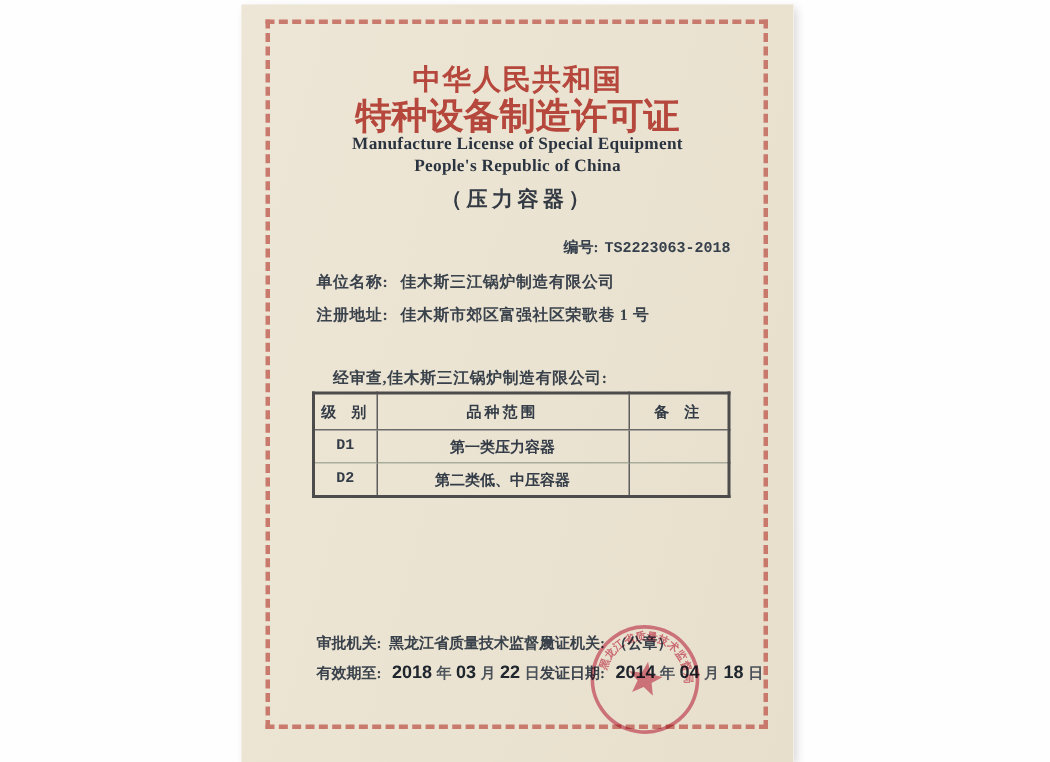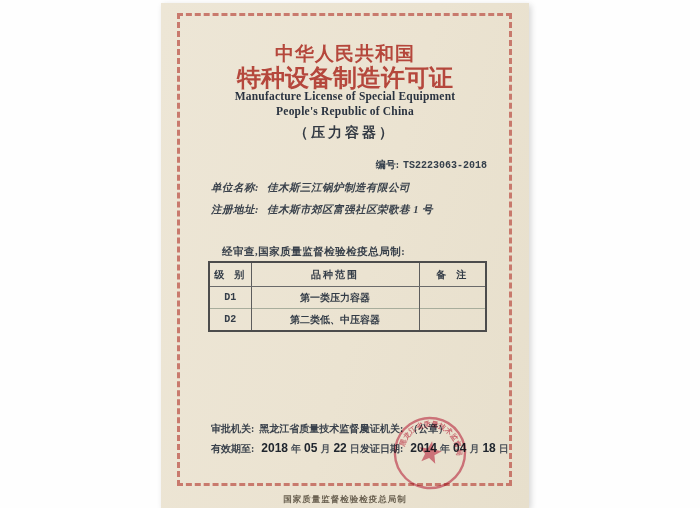--- a/index.html
+++ b/index.html
@@ -21,21 +21,21 @@
   .ctr{left:0;width:100%;text-align:center;}
   .title-cn{font-family:"Liberation Sans","DejaVu Sans",sans-serif;font-weight:bold;color:#b5473c;}
   .t1{top:41px;font-size:19px;line-height:20px;letter-spacing:1px;}
   .t2{top:64px;font-size:24px;line-height:22px;}
   .title-en{font-weight:bold;color:#2a3340;font-size:11.5px;line-height:13px;letter-spacing:.2px;}
   .e1{top:87px;}
   .e2{top:102px;}
   .subtitle{top:121px;font-size:14px;color:#333a43;letter-spacing:3px;font-weight:bold;}
   .licno{top:155px;right:42px;font-size:10px;color:#35404c;font-weight:bold;}
   .licno .v{font-family:"Liberation Mono","DejaVu Sans Mono",monospace;font-size:10px;margin-left:4px;}
-  .fieldline{left:50px;font-size:10.5px;color:#3a424c;font-weight:bold;letter-spacing:.5px;font-style:italic;}
+  .fieldline{left:50px;font-size:10.5px;color:#3a424c;font-weight:bold;letter-spacing:.5px;}
   .f1{top:178px;}
   .f2{top:200px;}
   .fieldline .val{margin-left:8px;}
   .approval{left:61px;top:242px;font-size:10.5px;color:#39414b;font-weight:bold;letter-spacing:.5px;}
   table.lic{
     position:absolute;left:47px;top:258px;width:277px;border-collapse:collapse;
     table-layout:fixed;font-size:10px;color:#333c47;
     border:2px solid #4c4c4c;
   }
   table.lic th,table.lic td{
@@ -79,21 +79,21 @@
       <span class="l">编号:</span><span class="v">TS2223063-2018</span>
     </div>
 
     <div class="abs fieldline f1">
       <span>单位名称:</span><span class="val">佳木斯三江锅炉制造有限公司</span>
     </div>
     <div class="abs fieldline f2">
       <span>注册地址:</span><span class="val">佳木斯市郊区富强社区荣歌巷 1 号</span>
     </div>
 
-    <div class="abs approval">经审查,国家质量监督检验检疫总局制:</div>
+    <div class="abs approval">经审查,佳木斯三江锅炉制造有限公司:</div>
 
     <table class="lic">
       <colgroup>
           <col style="width:42px">
           <col style="width:168px">
           <col style="width:67px">
         </colgroup>
       <tbody>
           <tr>
         <th>级 别</th>
@@ -117,33 +117,32 @@
       <span class="col cl">
         <span class="lbl">审批机关:</span><span>黑龙江省质量技术监督局</span>
       </span>
       <span class="col cr">
         <span class="lbl">发证机关:</span><span>（公章）</span>
       </span>
     </div>
 
     <div class="abs iss-row ir2">
       <span class="col cl">
-        <span class="lbl">有效期至:</span><span class="num">2018</span><span class="unit">年</span><span class="num">05</span><span class="unit">月</span><span class="num">22</span><span class="unit">日</span>
+        <span class="lbl">有效期至:</span><span class="num">2018</span><span class="unit">年</span><span class="num">03</span><span class="unit">月</span><span class="num">22</span><span class="unit">日</span>
       </span>
       <span class="col cr">
         <span class="lbl">发证日期:</span><span class="num">2014</span><span class="unit">年</span><span class="num">04</span><span class="unit">月</span><span class="num">18</span><span class="unit">日</span>
       </span>
     </div>
 
     <svg class="stamp" viewBox="0 0 80 80">
       <circle cx="40" cy="40" r="35" fill="none" stroke="#d4566e" stroke-width="2.4" opacity="0.85"></circle>
       <defs>
         <path id="sealArc" d="M 13.5,40 A 26.5,26.5 0 1 1 66.5,40" fill="none"></path>
       </defs>
       <text font-size="7.2" fill="#d4566e" font-weight="bold" font-family="Liberation Sans, DejaVu Sans, sans-serif" opacity="0.9">
         <textPath href="#sealArc" startOffset="2%">黑龙江省质量技术监督局</textPath>
       </text>
       <polygon fill="#d4566e" opacity="0.85" points="40,28 42.94,35.95 51.41,36.29 44.76,41.55 47.05,49.71 40,45 32.95,49.71 35.24,41.55 28.59,36.29 37.06,35.95"></polygon>
     </svg>
 
-    <div class="abs ctr footerline">国家质量监督检验检疫总局制</div>
   </div>
 </div>
 
 </body></html>

